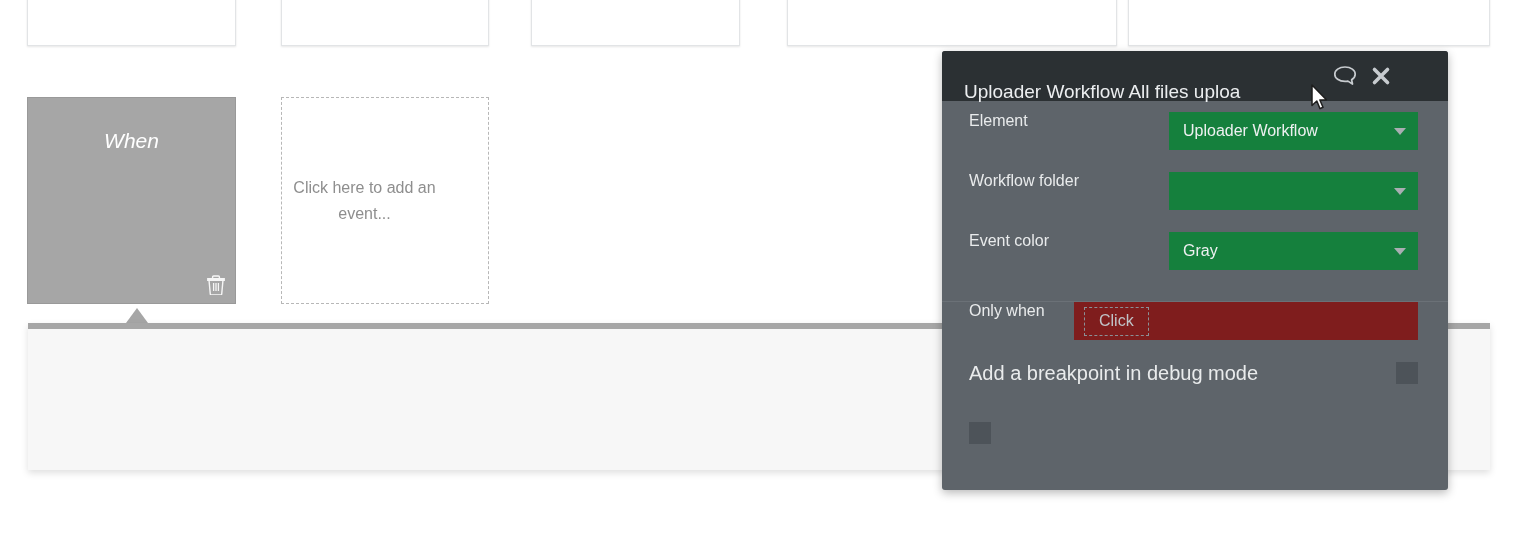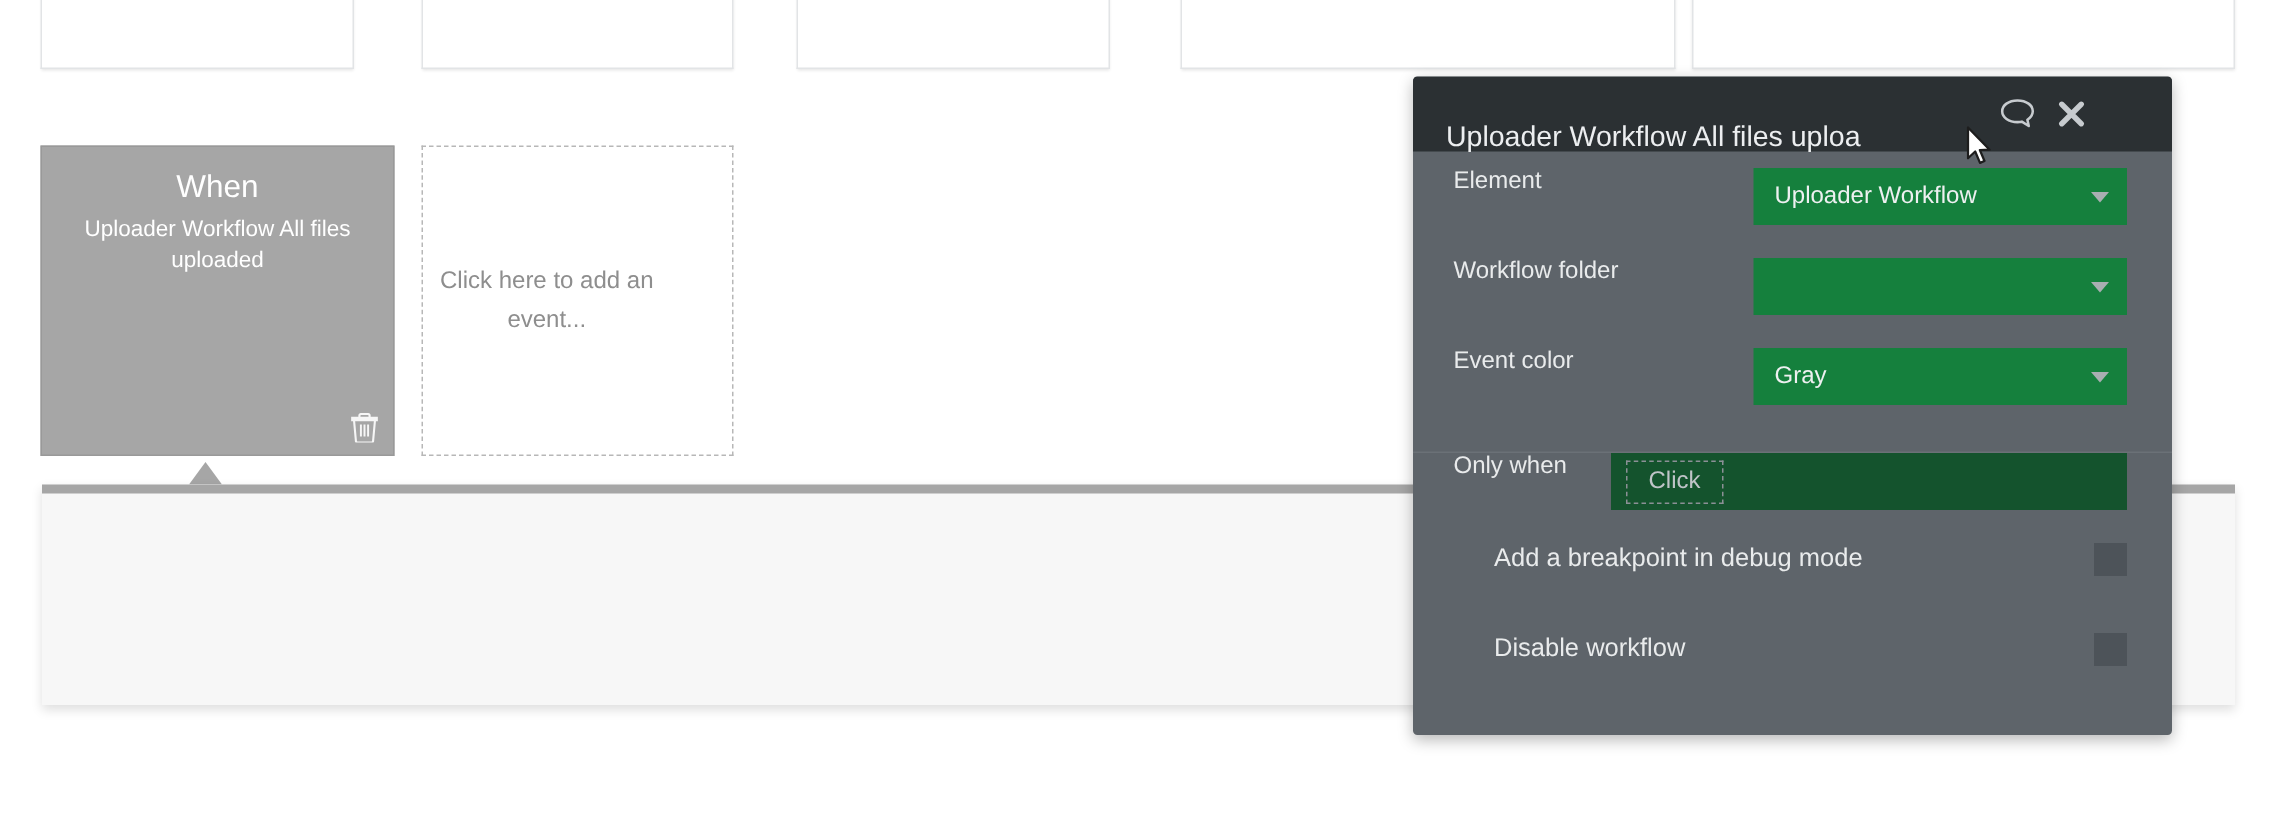--- a/index.html
+++ b/index.html
@@ -29,27 +29,28 @@
   }
 
   
   .event-card {
     position: absolute;
     box-sizing: border-box;
   }
   .when-card {
     left: 27px;
     top: 97px;
-    width: 236px;
+    width: 209px;
     height: 207px;
     background: #a6a6a6;
     border: 1px solid #999999;
     color: #ffffff;
     text-align: center;
-    padding-top: 12px;
+    padding-top: 28px;
+    font-style: italic;
   }
   .when-title {
     font-size: 21px;
     line-height: 30px;
     font-weight: 400;
     color: #ffffff;
   }
   .when-sub {
     font-size: 15px;
     line-height: 21px;
@@ -184,39 +185,38 @@
     border-top: 7px solid #a9aeb2;
   }
   .prop-divider {
     height: 1px;
     background: #6b7177;
     margin: 9px 0 0 0;
   }
   .onlywhen-field {
     flex: 1;
     height: 38px;
-    background: #14532d;
+    background: #7f1d1d;
     display: flex;
     align-items: center;
     padding: 0 10px;
     box-sizing: border-box;
     cursor: text;
   }
   .onlywhen-placeholder {
     border: 1px dashed #8b9096;
     color: #c0c4c8;
     font-size: 16px;
     padding: 3px 14px 4px 14px;
     line-height: 20px;
   }
   .prop-label-wide {
     flex: 1;
     color: #e9ebec;
-    font-size: 17px;
-    margin-left: 27px;
+    font-size: 20px;
   }
   .checkbox {
     width: 22px;
     height: 22px;
     background: #4d5359;
     flex: none;
     cursor: pointer;
   }
 
   
@@ -233,21 +233,20 @@
 <body>
 
 <div class="top-card" style="left:27px; width:209px;"></div>
 <div class="top-card" style="left:281px; width:208px;"></div>
 <div class="top-card" style="left:531px; width:209px;"></div>
 <div class="top-card" style="left:787px; width:330px;"></div>
 <div class="top-card" style="left:1128px; width:362px;"></div>
 
 <div class="event-card when-card">
   <div class="when-title">When</div>
-  <div class="when-sub">Uploader Workflow All files uploaded</div>
   <span class="trash-icon">
     <svg viewBox="0 0 18 20" width="18" height="20" aria-hidden="true">
       <path d="M2 5 h14 l-1.3 14.2 a1 1 0 0 1 -1 0.8 H4.3 a1 1 0 0 1 -1 -0.8 Z M6.6 1 h4.8 a1 1 0 0 1 1 1 v1.6 h-6.8 V2 a1 1 0 0 1 1 -1 Z M0.8 3.6 h16.4 v1.6 H0.8 Z" fill="none" stroke="#ffffff" stroke-width="1.4"></path>
       <path d="M6.6 8 v8 M9 8 v8 M11.4 8 v8" stroke="#ffffff" stroke-width="1.3" fill="none"></path>
     </svg>
   </span>
 </div>
 
 <div class="event-card add-event-card">
   <div class="add-event-text">Click here to add an event...</div>
@@ -308,21 +307,20 @@
         <span class="onlywhen-placeholder">Click</span>
       </div>
     </div>
 
     <div class="prop-row">
       <div class="prop-label-wide">Add a breakpoint in debug mode</div>
       <div class="checkbox"></div>
     </div>
 
     <div class="prop-row">
-      <div class="prop-label-wide">Disable workflow</div>
       <div class="checkbox"></div>
     </div>
 
   </div>
 </div>
 
 <span class="cursor">
   <svg viewBox="0 0 18 26" width="18" height="26" aria-hidden="true">
     <path d="M1 1 L1 21.5 L5.8 17 L9 24.6 L12 23.3 L8.9 16 L15.4 15.8 Z" fill="#ffffff" stroke="#1d1d1d" stroke-width="1.5" stroke-linejoin="round"></path>
   </svg>

